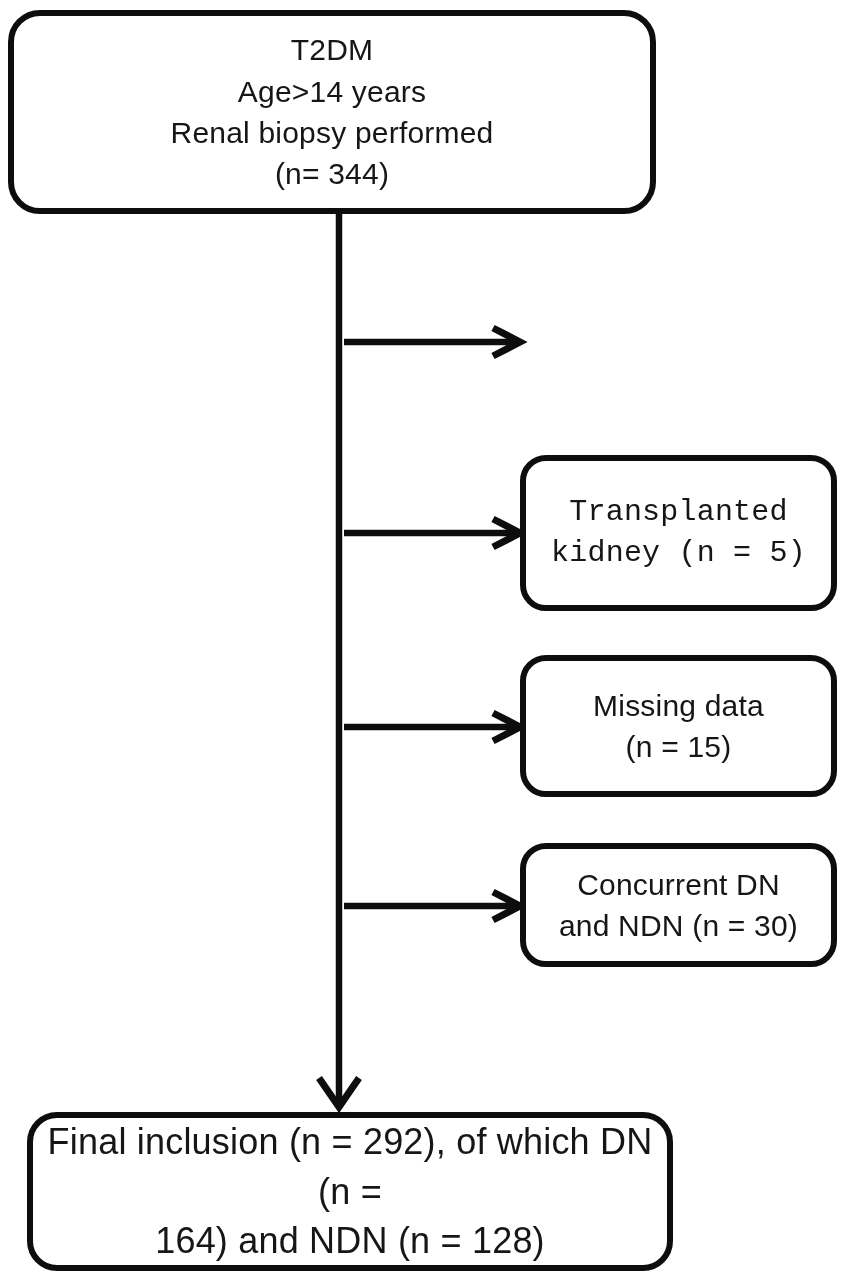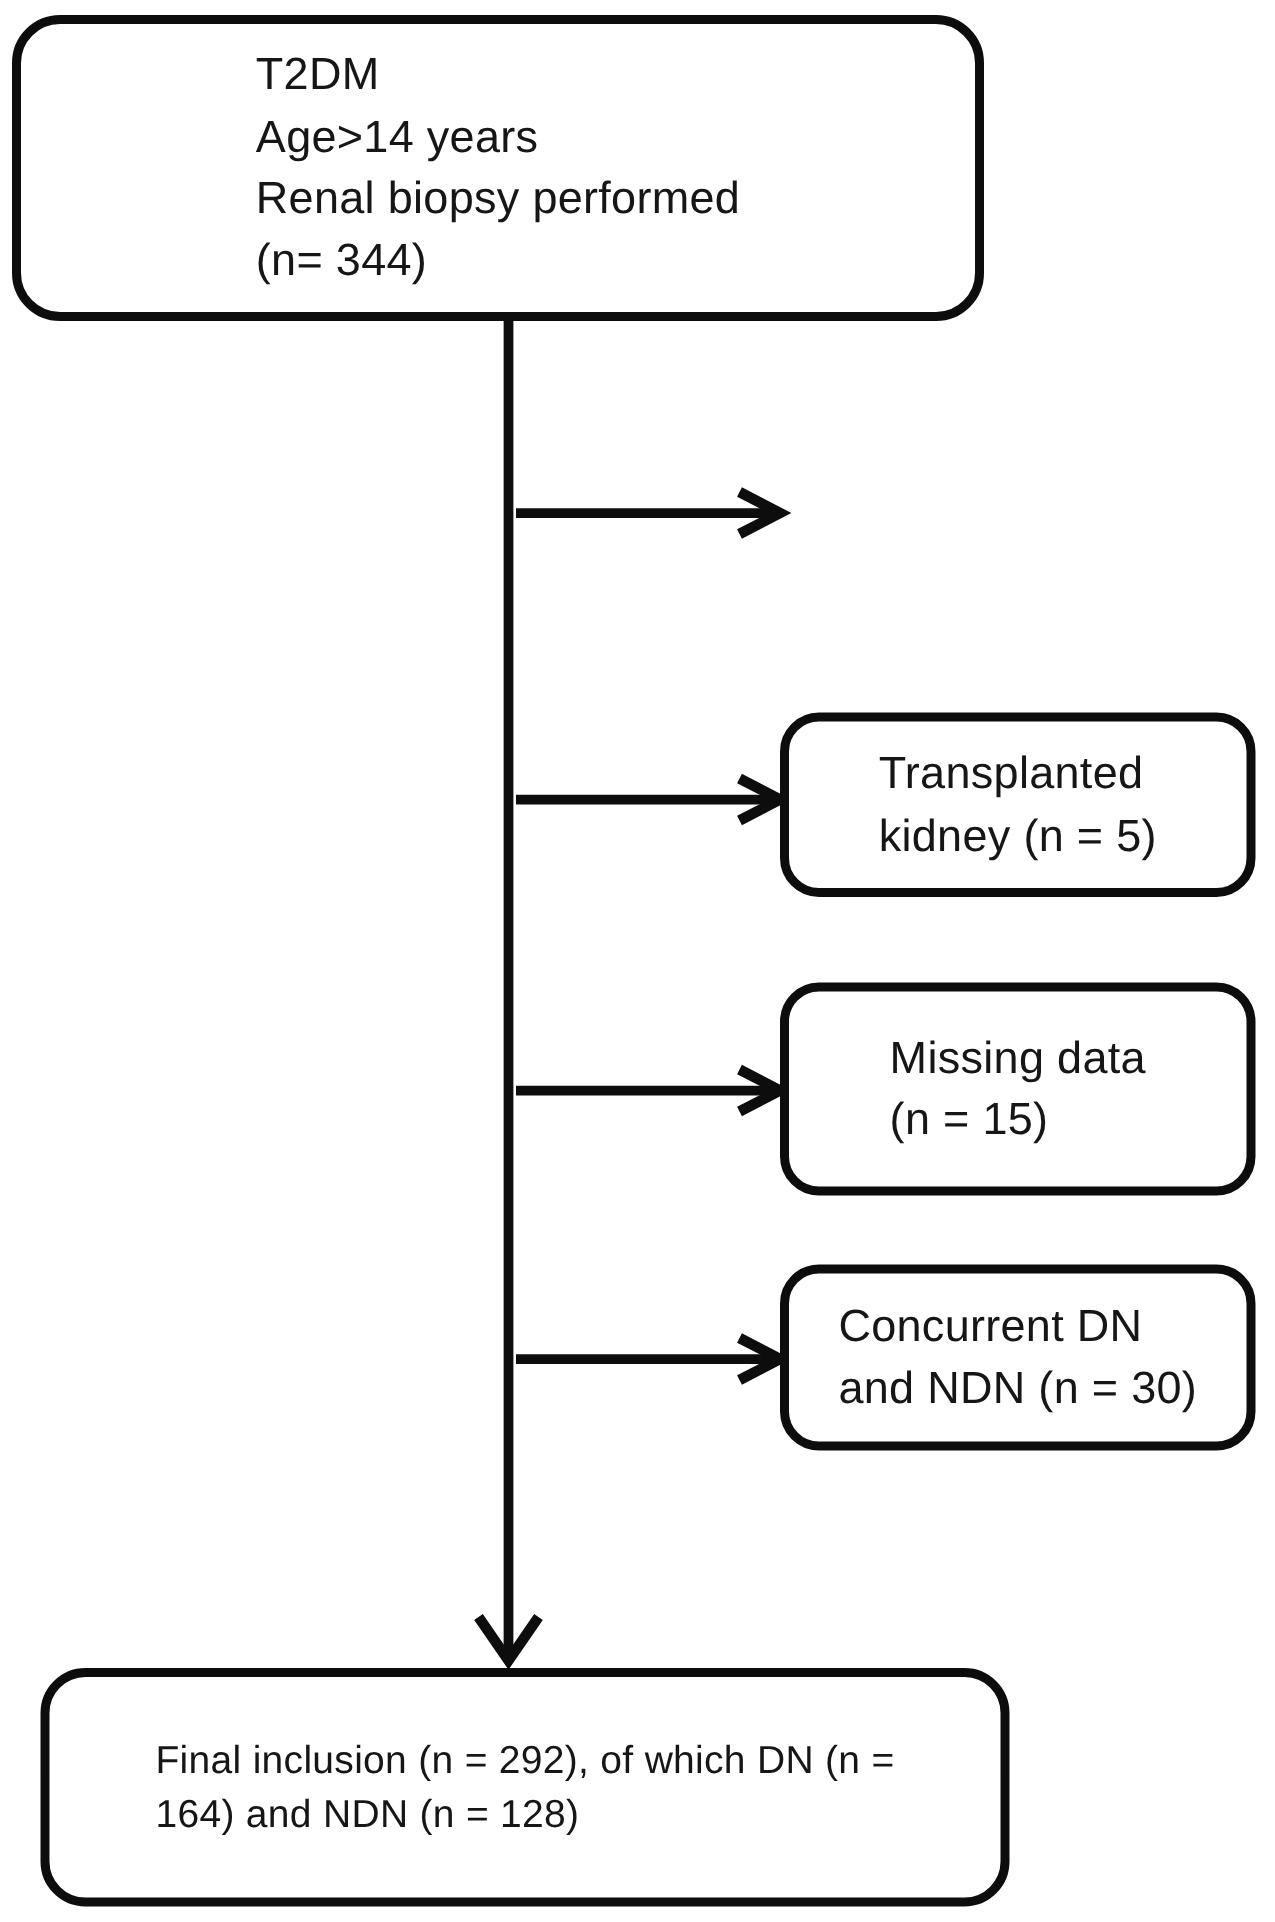--- a/index.html
+++ b/index.html
@@ -25,20 +25,21 @@
     z-index: 1;
   }
   .node {
     position: absolute;
     box-sizing: border-box;
     background: #ffffff;
     border: 6.5px solid #0d0d0d;
     display: flex;
     align-items: center;
     justify-content: center;
+    text-align: center;
     z-index: 2;
   }
   .node-label {
     white-space: pre-line;
     font-size: 30px;
     line-height: 1.38;
     letter-spacing: 0.2px;
   }
   .node-start {
     left: 8px;
@@ -46,32 +47,32 @@
     width: 648px;
     height: 204px;
     border-radius: 32px;
   }
   .node-side {
     left: 520px;
     width: 317px;
     border-radius: 26px;
   }
   .node-excl-1 { top: 270px; height: 118px; }
-  .node-excl-2 { top: 475px; height: 123px; }
+  .node-excl-2 { top: 455px; height: 156px; font-family: Liberation Mono, monospace; }
   .node-excl-3 { top: 655px; height: 142px; }
   .node-excl-4 { top: 843px; height: 124px; }
   .node-final {
     left: 27px;
     top: 1112px;
     width: 646px;
     height: 159px;
     border-radius: 30px;
   }
   .node-final .node-label {
-    font-size: 26px;
+    font-size: 36px;
     padding: 0 14px;
   }
 </style>
 </head>
 <body>
 
 <div class="canvas">
 
   <svg class="connectors" viewBox="0 0 850 1281" xmlns="http://www.w3.org/2000/svg" fill="none" stroke="#0d0d0d" stroke-width="6.5">
 

